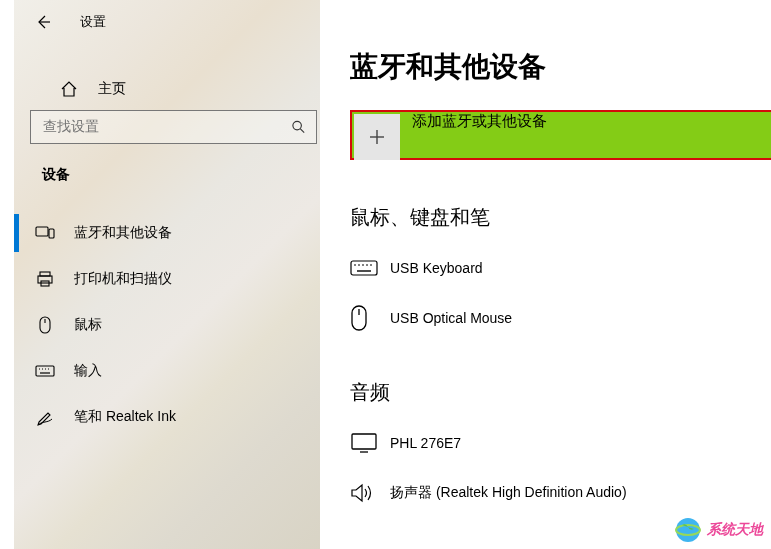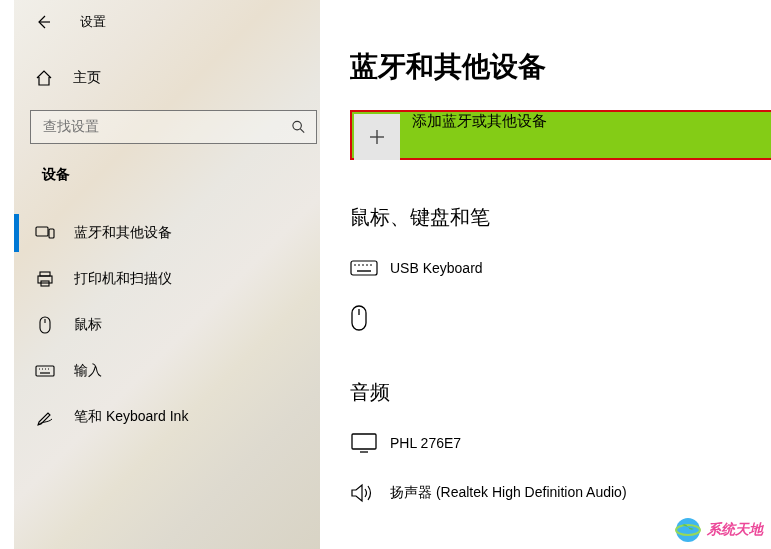--- a/index.html
+++ b/index.html
@@ -36,25 +36,26 @@
     display: flex; align-items: center; justify-content: center;
     cursor: pointer;
     font-size: 16px;
   }
   .app-title {
     margin-left: 22px;
     font-size: 13px;
   }
   .home-row {
     display: flex;
-    align-items: center;
+    align-items: flex-end;
     height: 40px;
-    padding-left: 19px;
+    padding-left: 32px;
     margin-top: 14px;
     cursor: pointer;
+    margin-left: 12px;
   }
   .home-row .icon { width: 22px; display: flex; justify-content: center; }
   .home-row .label { margin-left: 18px; font-size: 14px; }
   .search-wrap {
     margin: 12px 16px 0 16px;
   }
   .search-input {
     display: flex;
     align-items: center;
     justify-content: space-between;
@@ -249,21 +250,21 @@
       <span class="label">输入</span>
     </div>
 
     <div class="nav-item">
       <span class="icon">
         <svg width="18" height="18" viewBox="0 0 18 18">
             <path d="M3 14 L12 5 L14 7 L5 16 L2 17 Z" stroke="#000" stroke-width="1.1" fill="none"></path>
             <path d="M2 17 C6 13 12 15 16 11" stroke="#000" stroke-width="1" fill="none"></path>
           </svg>
       </span>
-      <span class="label">笔和 Keyboard Ink</span>
+      <span class="label">笔和 Realtek Ink</span>
     </div>
 
 
 
   </div>
 </div>
 
 <div class="content">
   <h1 class="page-title">蓝牙和其他设备</h1>
 
@@ -294,20 +295,21 @@
     <span class="dlabel">USB Keyboard</span>
   </div>
 
   <div class="device-row">
     <span class="dicon">
       <svg width="18" height="26" viewBox="0 0 18 26">
           <rect x="2" y="1" width="14" height="24" rx="7" stroke="#000" stroke-width="1.3" fill="none"></rect>
           <line x1="9" y1="4" x2="9" y2="10" stroke="#000" stroke-width="1.3"></line>
         </svg>
     </span>
+    <span class="dlabel">USB Optical Mouse</span>
   </div>
 
   <h2 class="subheading tight">音频</h2>
 
   <div class="device-row">
     <span class="dicon">
       <svg width="28" height="22" viewBox="0 0 28 22">
           <rect x="2" y="2" width="24" height="15" rx="1" stroke="#000" stroke-width="1.3" fill="none"></rect>
           <line x1="10" y1="20" x2="18" y2="20" stroke="#000" stroke-width="1.3"></line>
         </svg>

